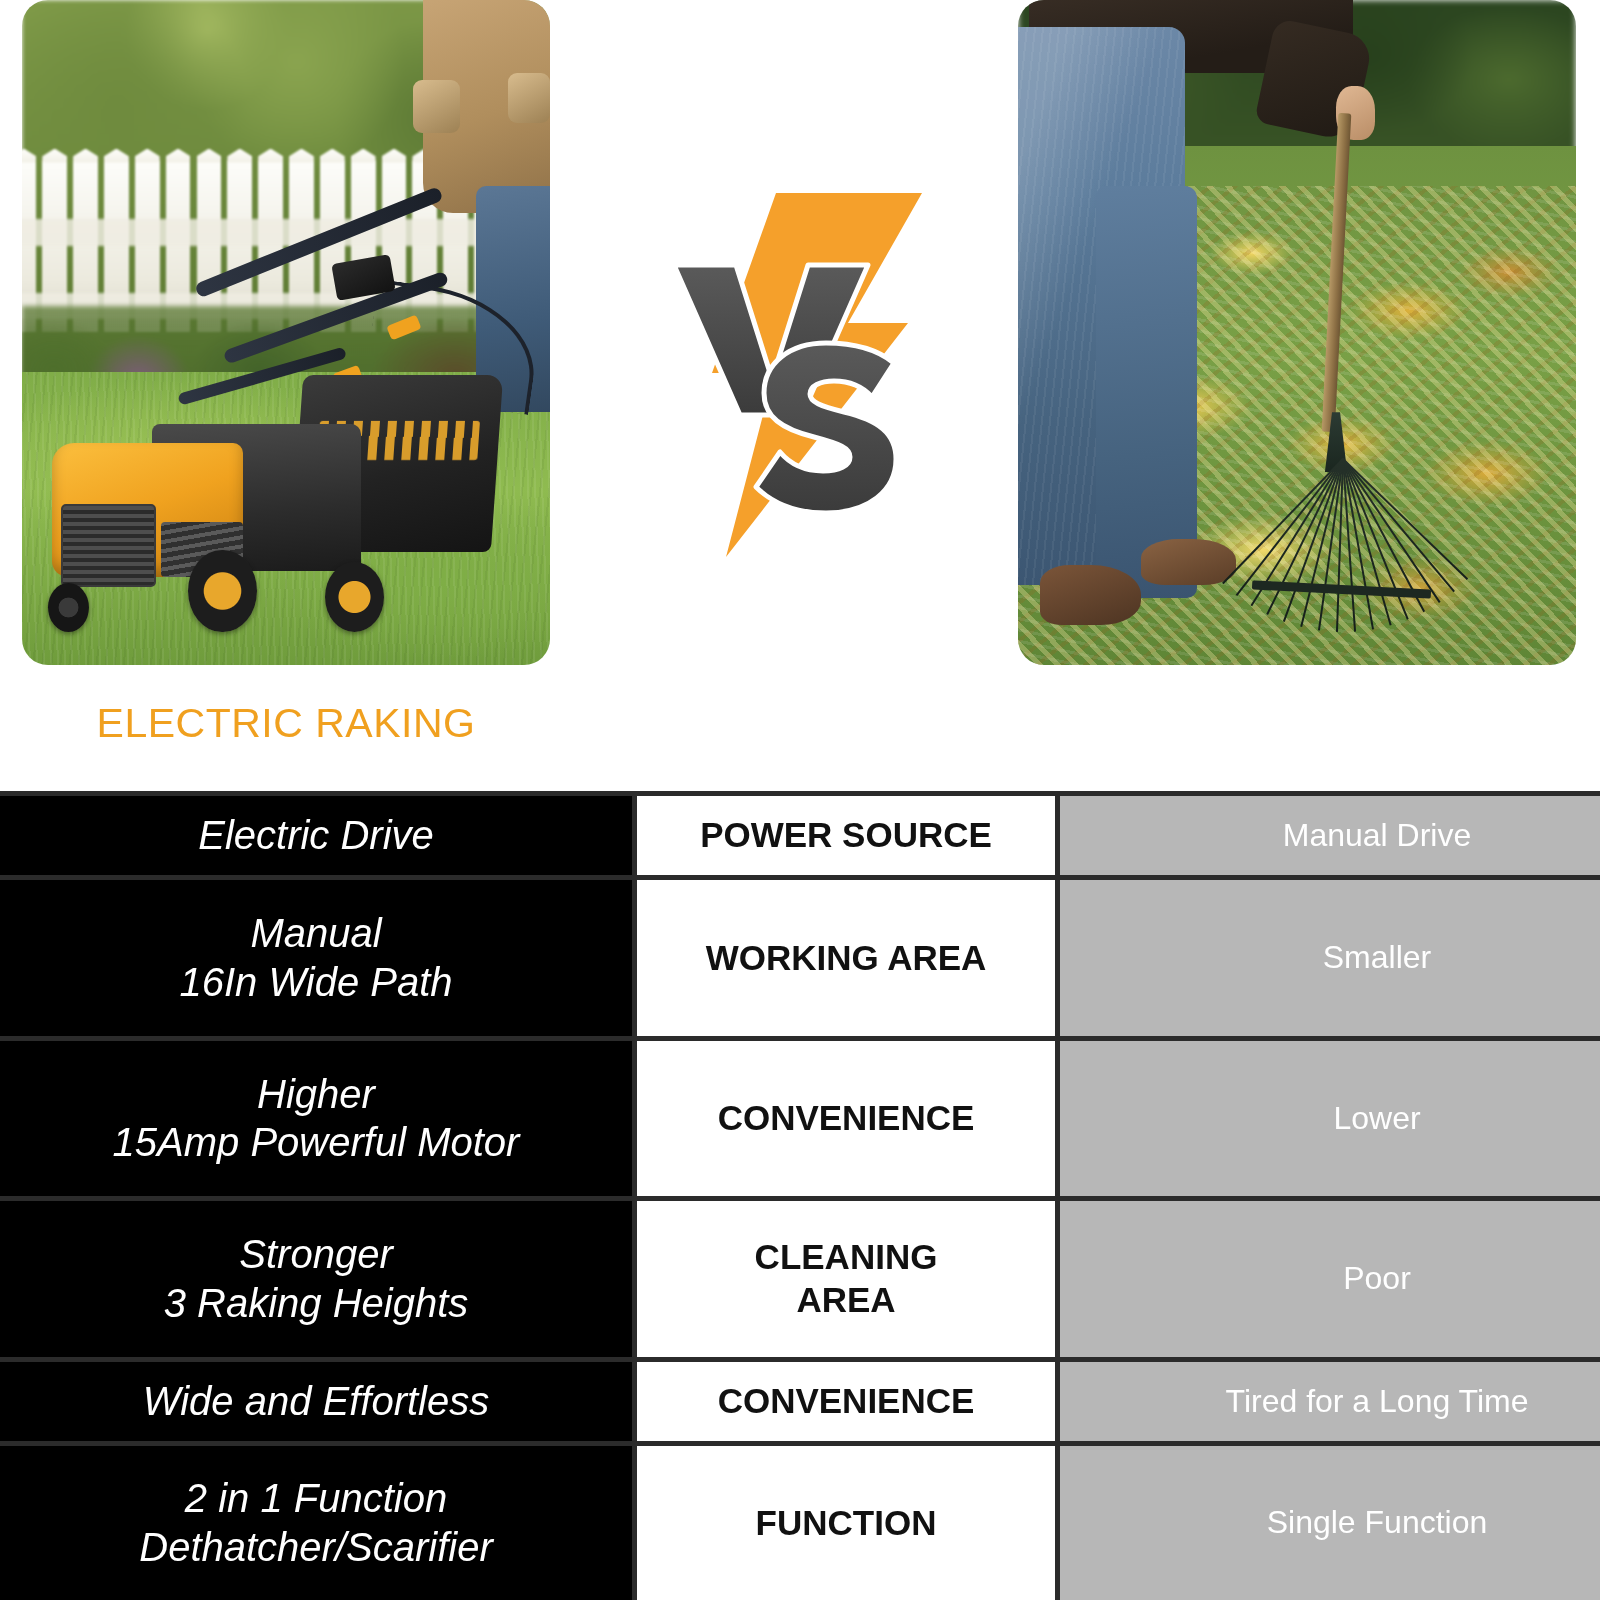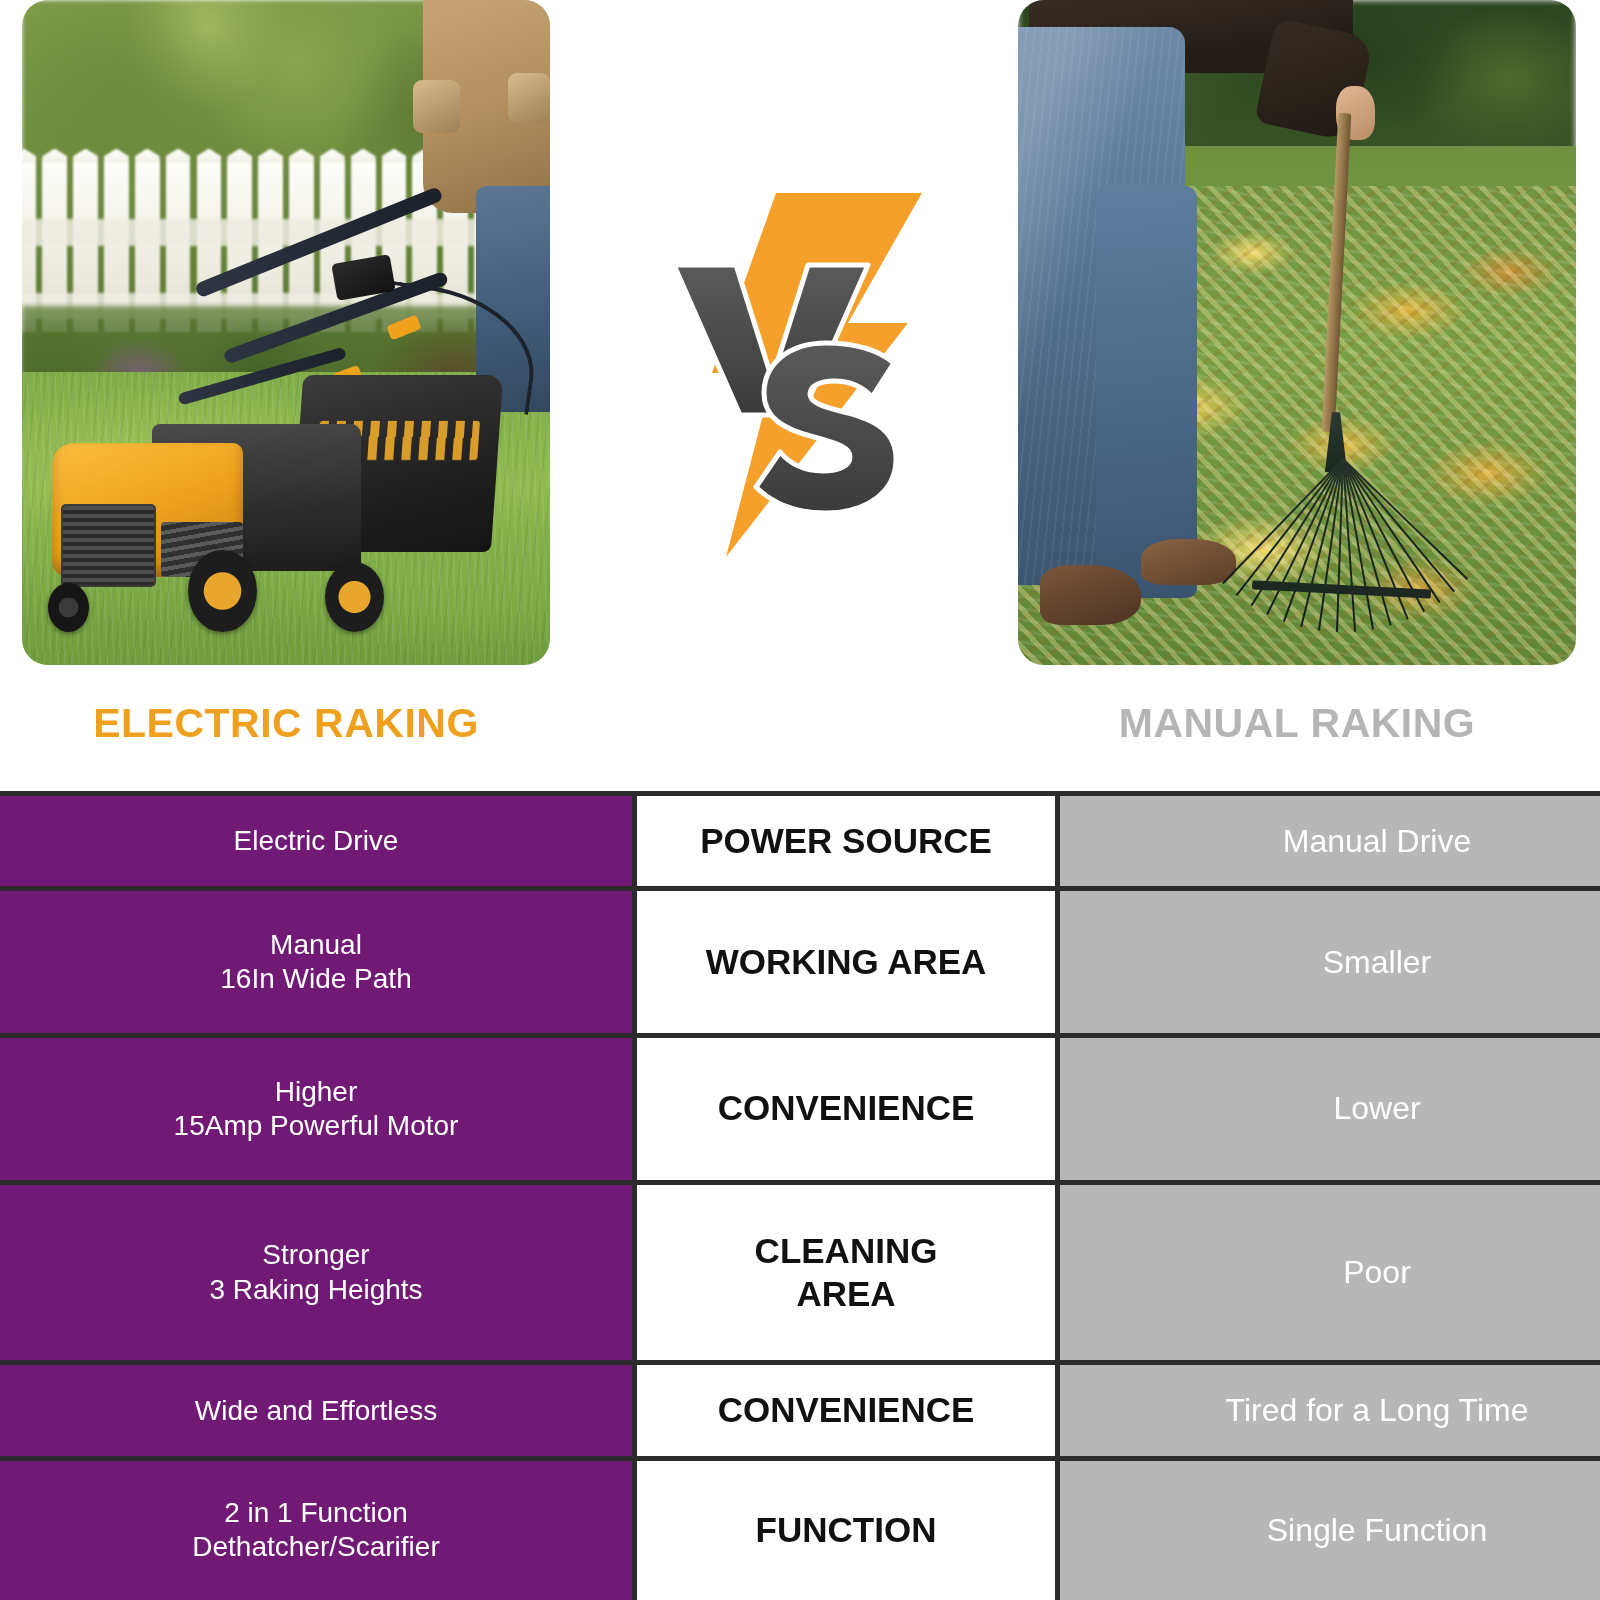--- a/index.html
+++ b/index.html
@@ -298,21 +298,21 @@
     position: absolute;
     left: 640px; top: 165px;
     width: 320px; height: 410px;
   }
   #vs-badge svg { width: 100%; height: 100%; display: block; }
 
   
   .caption {
     position: absolute;
     top: 700px;
-    font-weight: bold;
+    font-weight: normal;
     font-size: 41px;
     letter-spacing: .5px;
     font-stretch: condensed;
     text-align: center;
     white-space: nowrap;
   }
   #caption-electric {
     left: 22px; width: 528px;
     color: #F0A01F;
   }
@@ -332,21 +332,21 @@
   }
   #compare-table tr { }
   #compare-table td {
     padding: 0 14px;
     text-align: center;
     vertical-align: middle;
     line-height: 1.22;
     border-top: 5px solid #2b2b2b;
     border-bottom: 5px solid #2b2b2b;
   }
-  .col-left  { width: 604px;  background: #701a75; color: #ffffff; font-size: 28px; }
+  .col-left  { width: 604px;  background: #000000; color: #ffffff; font-size: 40px; font-style: italic; }
   .col-mid   { width: 390px;  background: #ffffff; color: #111111; font-size: 35px; font-weight: bold; border-left: 5px solid #2b2b2b; border-right: 5px solid #2b2b2b; }
   .col-right { width: 606px;  background: #B7B7B7; color: #ffffff; font-size: 32px; }
 
   #compare-table tr:first-child td { border-top: 5px solid #2b2b2b; }
   #compare-table tr:last-child td { border-bottom: none; }
 
   .cell-line { display: block; }
 </style>
 </head>
 <body>
@@ -462,21 +462,20 @@
         <div class="tine" style="transform:rotate(32deg)"></div>
         <div class="tine" style="transform:rotate(38deg)"></div>
         <div class="tine" style="transform:rotate(44deg)"></div>
       </div>
       <div class="rake-bar"></div>
     </div>
   </div>
 
   <div class="caption" id="caption-electric">ELECTRIC RAKING</div>
 
-  <div class="caption" id="caption-manual">MANUAL RAKING</div>
 </div>
 
 <table id="compare-table">
   <tbody>
 
     <tr>
       <td class="col-left">
         <span class="cell-line">Electric Drive</span>
       </td>
       <td class="col-mid">

